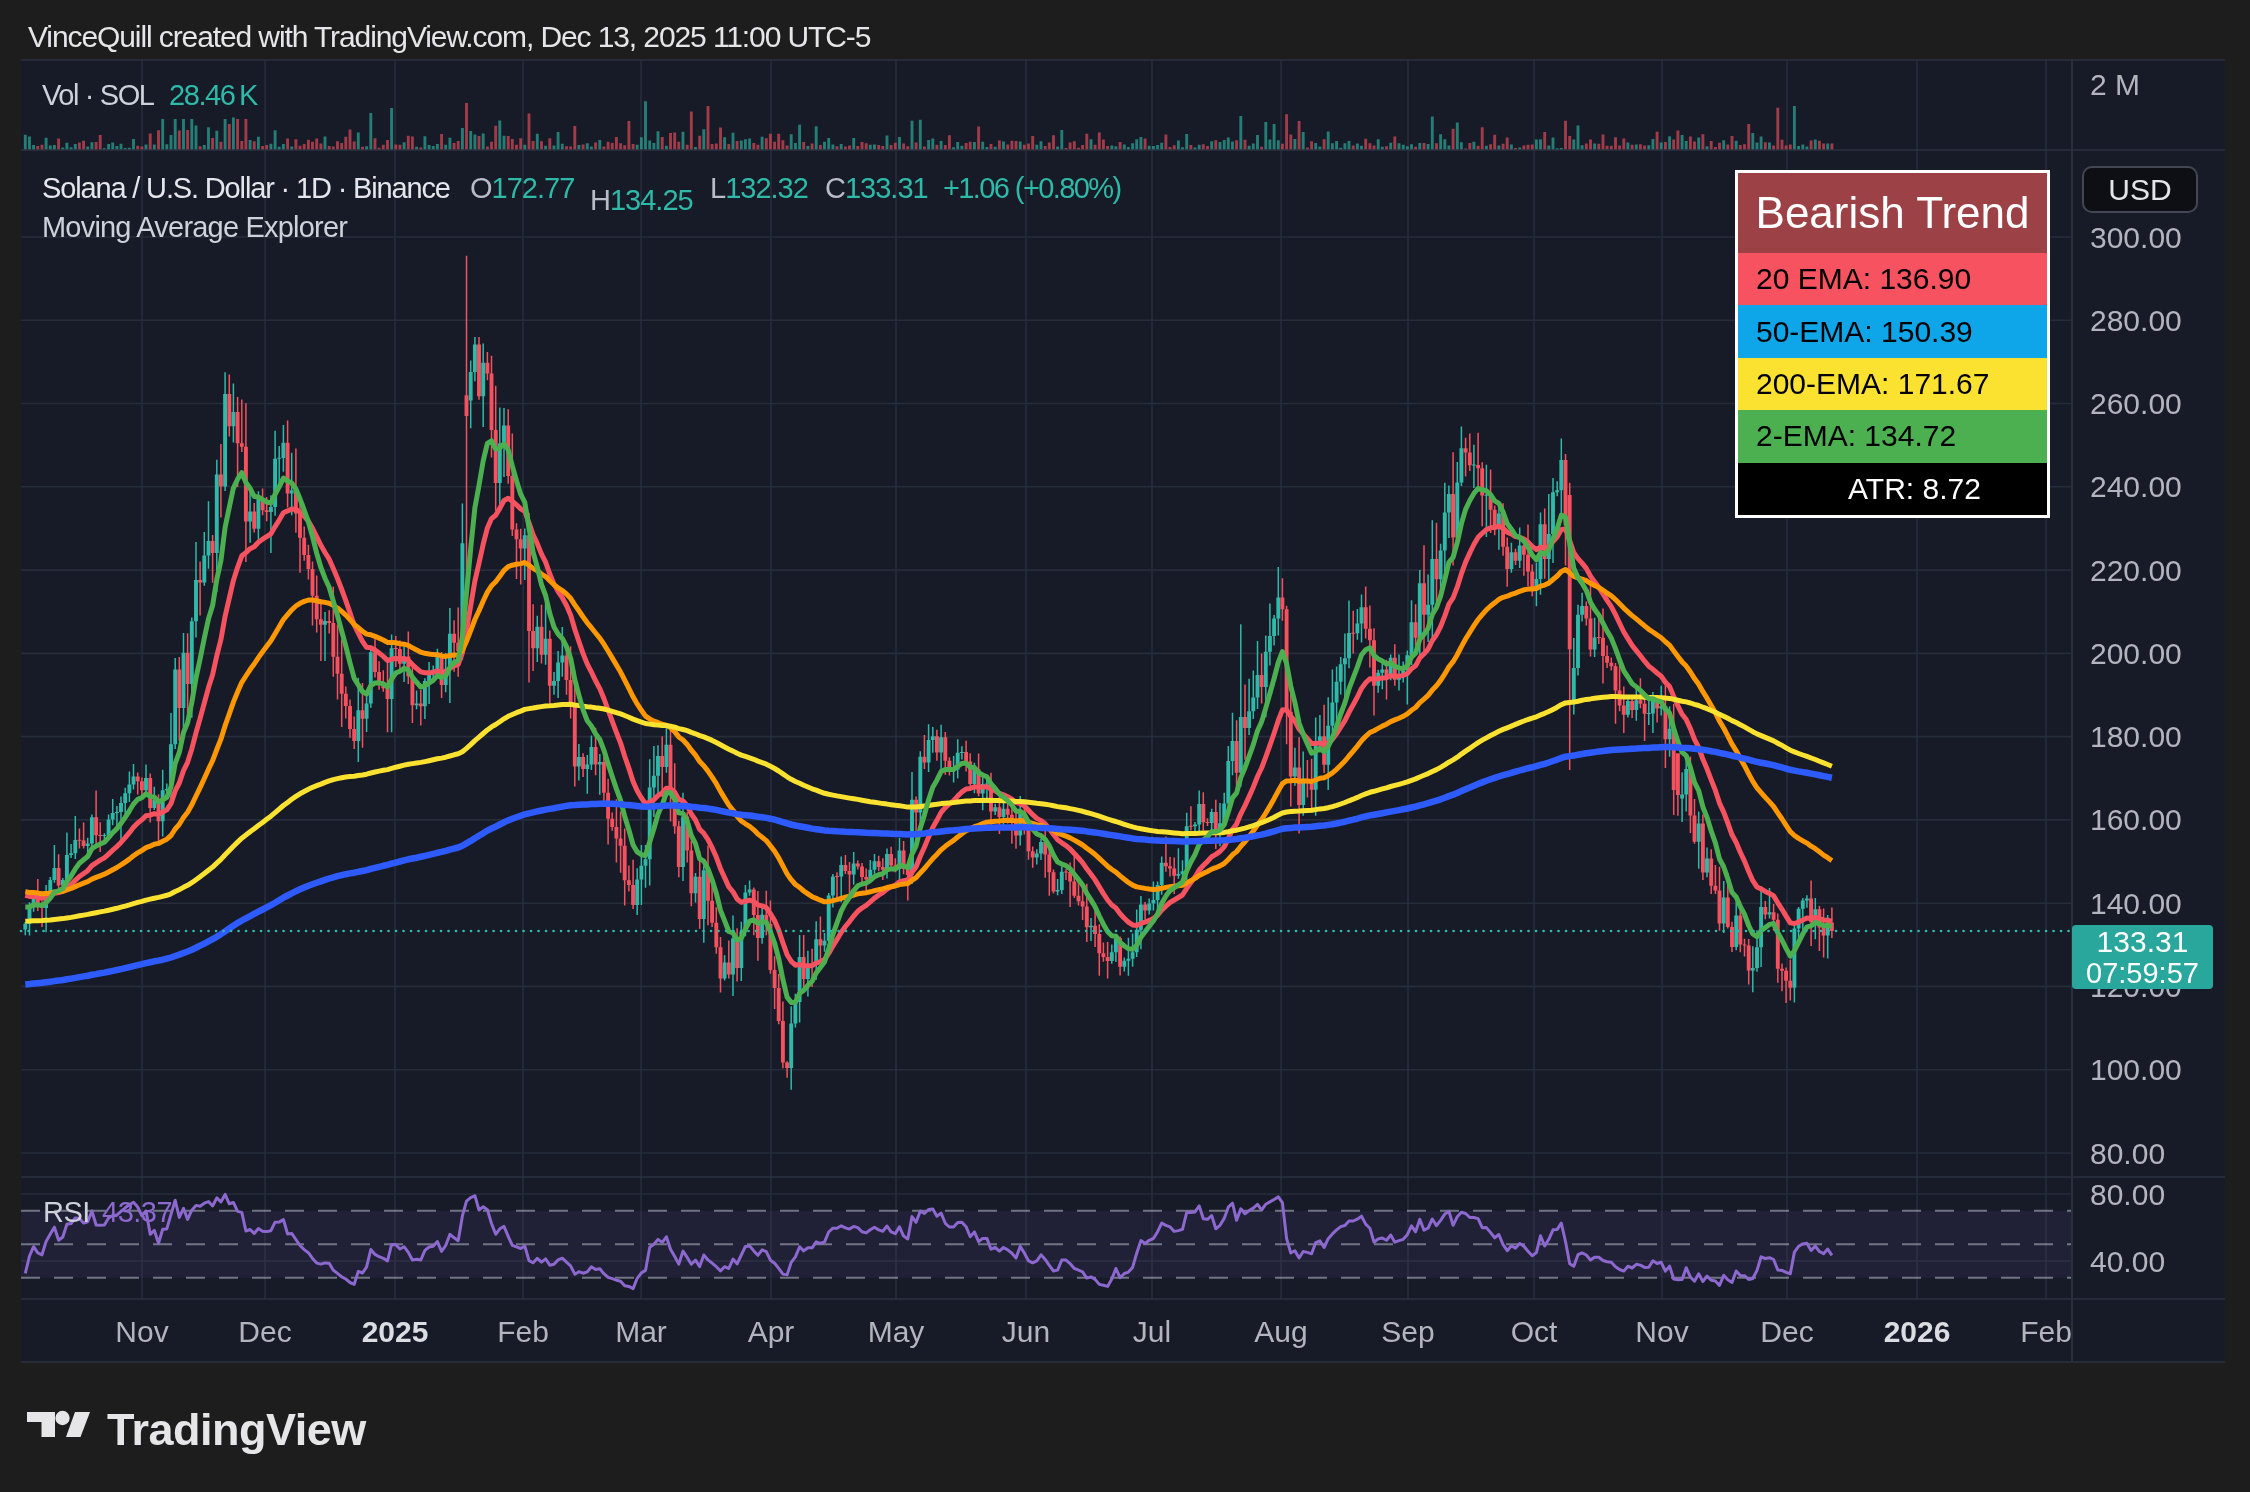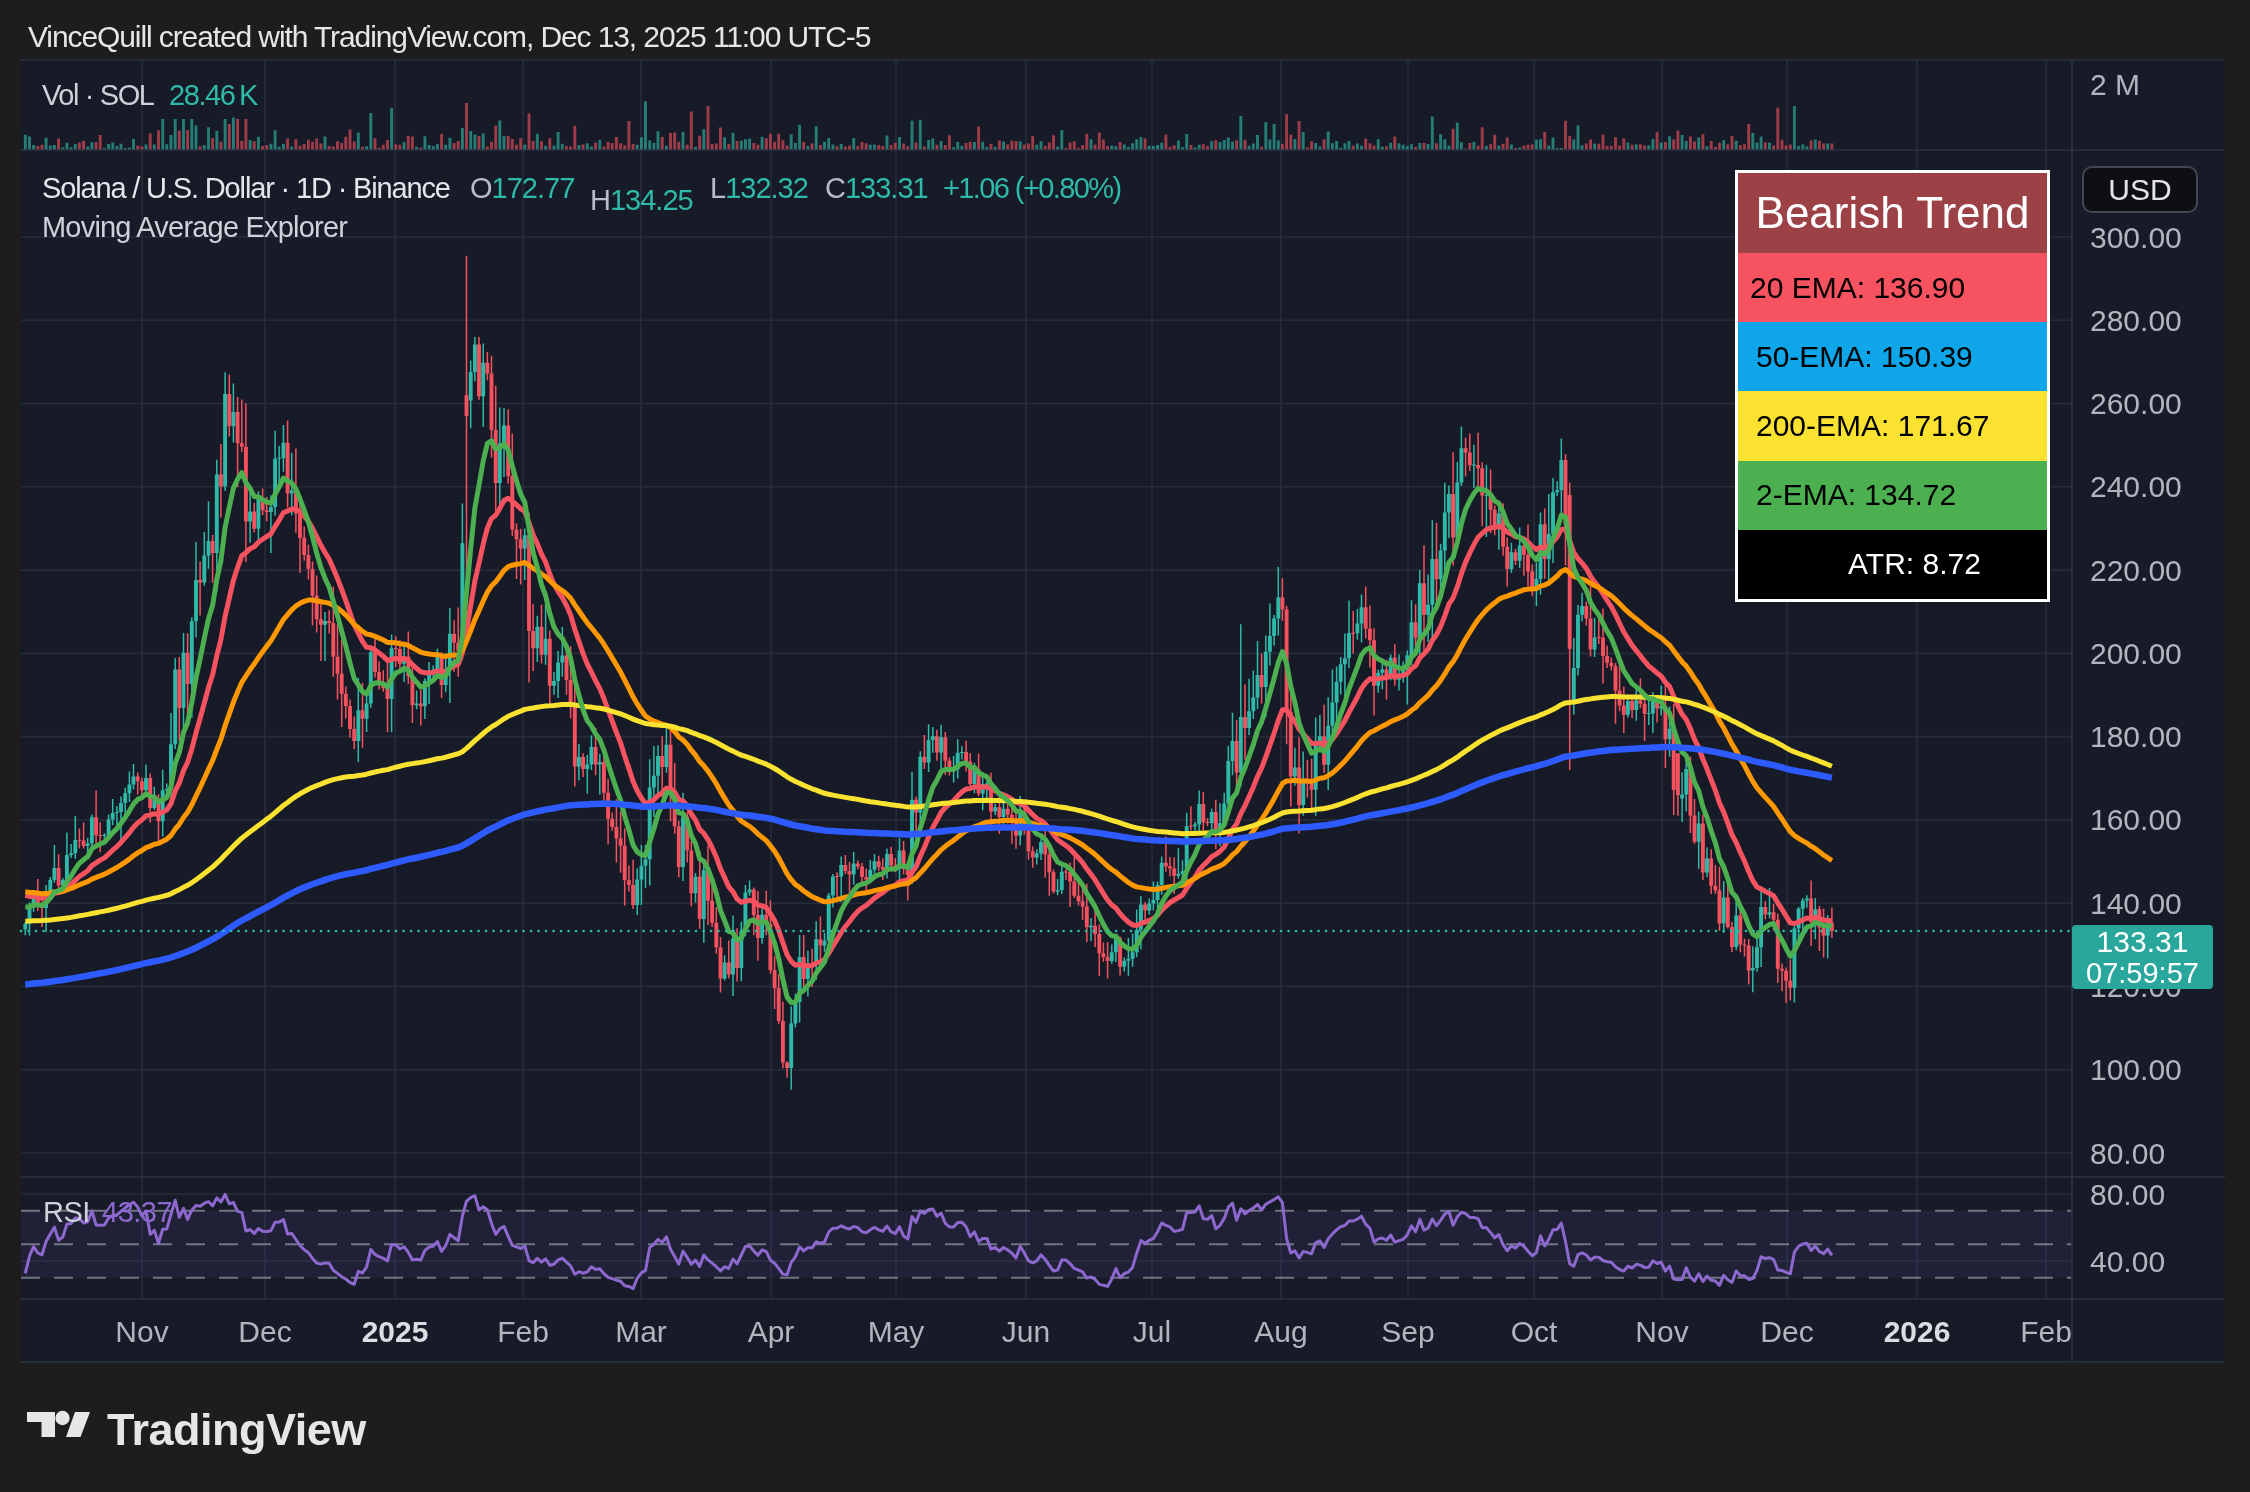--- a/index.html
+++ b/index.html
@@ -100,23 +100,23 @@
 <div class="abs" id="ttl" style="left:42px;top:172px;font-size:29px;letter-spacing:-1.15px;color:#e4e6eb;">Solana / U.S. Dollar · 1D · Binance</div>
 <div class="abs" style="left:470px;top:172px;font-size:29px;letter-spacing:-1.0px;color:#b7bcc6;">O<span style="color:#2eb9a8">172.77</span></div>
 <div class="abs" style="left:590px;top:184px;font-size:29px;letter-spacing:-1.0px;color:#b7bcc6;">H<span style="color:#2eb9a8">134.25</span></div>
 <div class="abs" style="left:710px;top:172px;font-size:29px;letter-spacing:-1.0px;color:#b7bcc6;">L<span style="color:#2eb9a8">132.32</span></div>
 <div class="abs" style="left:825px;top:172px;font-size:29px;letter-spacing:-1.0px;color:#b7bcc6;">C<span style="color:#2eb9a8">133.31</span></div>
 <div class="abs" style="left:943px;top:172px;font-size:29px;letter-spacing:-1.6px;color:#2eb9a8;">+1.06 (+0.80%)</div>
 <div class="abs" id="mae" style="left:42px;top:211px;font-size:29px;letter-spacing:-0.8px;color:#cdd1d9;">Moving Average Explorer</div>
 <div class="abs" style="left:43px;top:1196px;font-size:29px;letter-spacing:-0.5px;color:#cdd1d9;">RSI</div>
 <div class="abs" style="left:102px;top:1196px;font-size:29px;letter-spacing:-0.5px;color:#8c68cf;">43.37</div>
 
-<div class="abs" style="left:1735px;top:170px;width:315px;height:432px;border:3px solid #fff;background:#000;display:flex;flex-direction:column;">
+<div class="abs" style="left:1735px;top:170px;width:315px;height:348px;border:3px solid #fff;background:#000;display:flex;flex-direction:column;">
  <div style="height:80px;background:#9c4146;color:#fff;font-size:44px;display:flex;align-items:center;justify-content:center;">Bearish Trend</div>
- <div style="flex:1;background:#f7525f;color:#000;font-size:30px;display:flex;align-items:center;padding-left:12px;">20 EMA: 136.90</div>
+ <div style="flex:1;background:#f7525f;color:#000;font-size:30px;display:flex;align-items:center;padding-left:18px;">20 EMA: 136.90</div>
  <div style="flex:1;background:#0ea5e9;color:#000;font-size:30px;display:flex;align-items:center;padding-left:18px;">50-EMA: 150.39</div>
  <div style="flex:1;background:#fbe231;color:#000;font-size:30px;display:flex;align-items:center;padding-left:18px;">200-EMA: 171.67</div>
  <div style="flex:1;background:#4caf50;color:#000;font-size:30px;display:flex;align-items:center;padding-left:18px;">2-EMA: 134.72</div>
  <div style="flex:1;background:#000;color:#fff;font-size:30px;display:flex;align-items:center;justify-content:center;margin-left:44px;">ATR: 8.72</div>
 </div>
 
 <div class="abs" style="left:2082px;top:166px;width:116px;height:47px;border:2px solid #434754;border-radius:10px;background:#0d0f15;color:#e3e5ea;font-size:30px;display:flex;align-items:center;justify-content:center;">USD</div>
 
 <div class="abs" style="left:2072px;top:925px;width:141px;height:64px;border-radius:4px;background:#2aa79c;color:#fff;display:flex;flex-direction:column;align-items:center;justify-content:center;line-height:1.06;">
       <span style="font-size:30px;">133.31</span>

